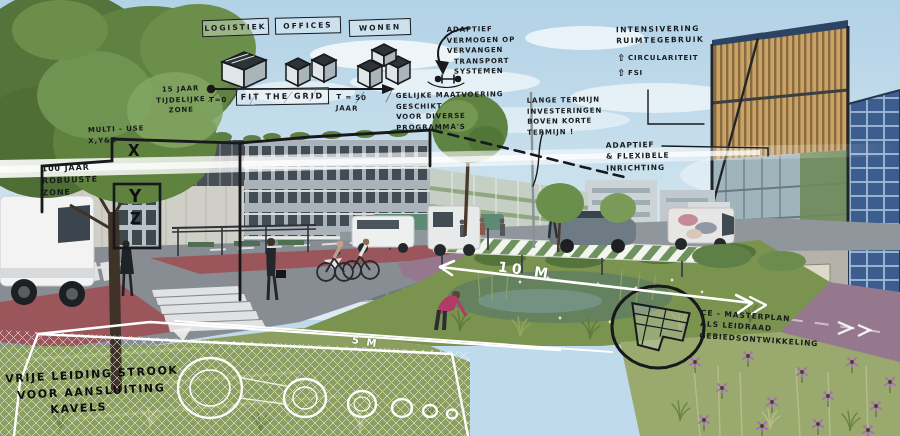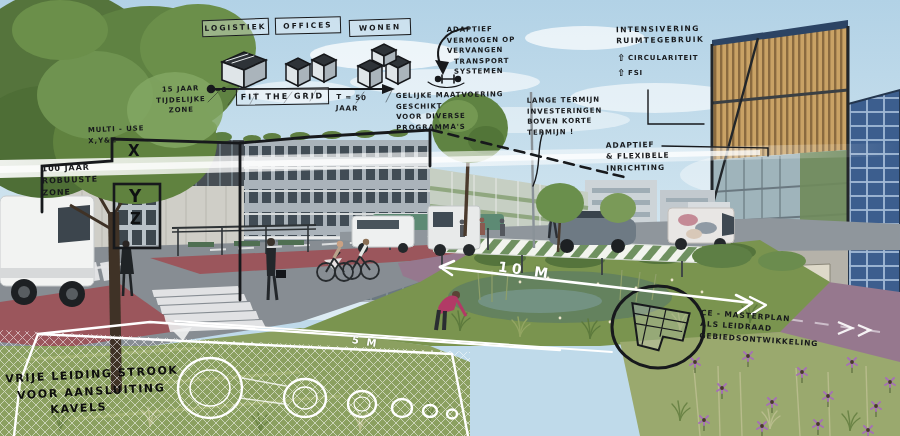--- a/index.html
+++ b/index.html
@@ -570,21 +570,21 @@
   </g>
 </svg>
 
   <div class="sketchbox" style="left:202px;top:19px;width:67px;height:17px;transform:rotate(-2deg)">LOGISTIEK</div>
   <div class="sketchbox" style="left:275px;top:17px;width:66px;height:17px;transform:rotate(-1.5deg)">OFFICES</div>
   <div class="sketchbox" style="left:349px;top:19px;width:62px;height:17px;transform:rotate(-2deg)">WONEN</div>
 
   <div class="note" style="left:150px;top:84px;width:62px;text-align:center;transform:rotate(-2deg)">15 JAAR
 TIJDELIJKE
 ZONE</div>
-  <div class="note" style="left:209px;top:85px">T=0</div>
+  <div class="note" style="left:209px;top:95px">T=0</div>
   <div class="sketchbox" style="left:236px;top:88px;width:93px;height:17px;font-size:8px;transform:rotate(-1deg)">FIT THE GRID</div>
   <div class="note" style="left:336px;top:93px;width:54px;transform:rotate(2deg)">T = 50 JAAR</div>
 
   <div class="note" style="left:447px;top:24px;width:104px;transform:rotate(-1deg)">ADAPTIEF
 VERMOGEN OP
 VERVANGEN
   TRANSPORT
   SYSTEMEN</div>
 
   <div class="note" style="left:616px;top:23px;width:142px;font-size:7.5px;letter-spacing:1.4px;transform:rotate(-1deg)">INTENSIVERING

